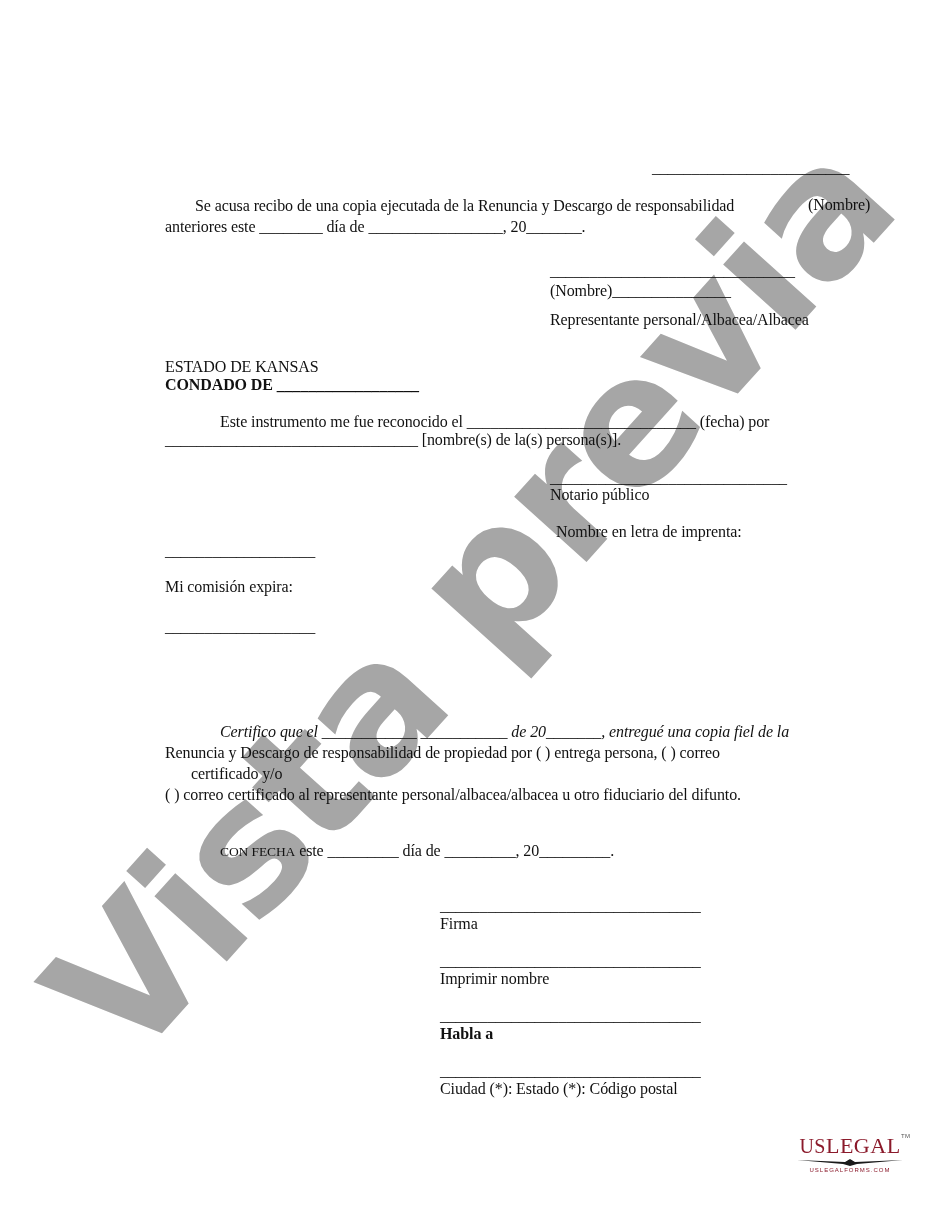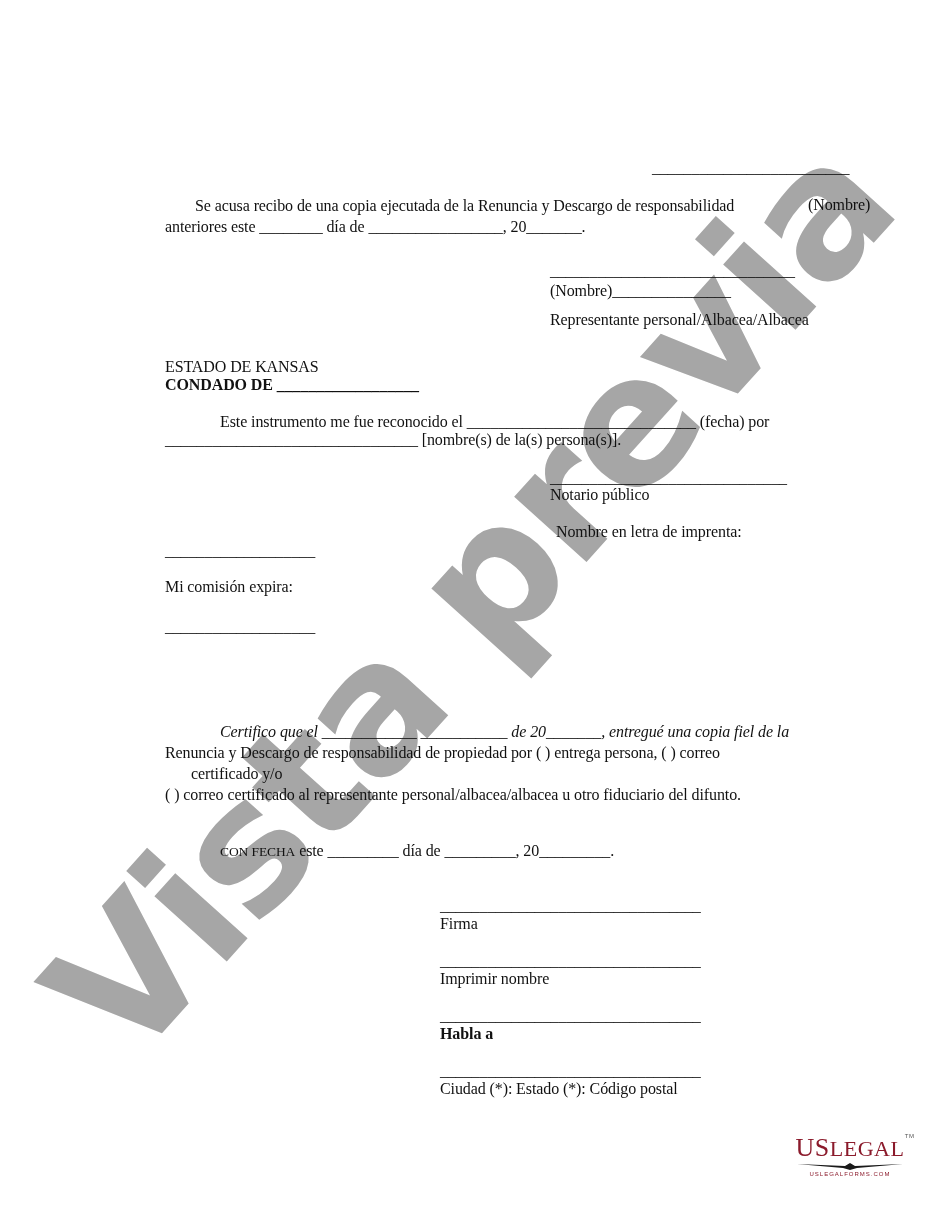--- a/index.html
+++ b/index.html
@@ -65,21 +65,21 @@
     }
     .logo-main {
       font-family: "Liberation Serif", "DejaVu Serif", serif;
       font-size: 22px;
       color: #8b1a2b;
       letter-spacing: 0.5px;
       line-height: 1;
       position: relative;
       display: inline-block;
     }
-    .logo-main .big { font-size: 26px; }
+    .logo-main .big { font-size: 20px; }
     .logo-tm {
       position: absolute;
       right: -10px;
       top: -2px;
       font-family: "Liberation Sans", sans-serif;
       font-size: 6px;
       color: #555;
     }
     .logo-wings {
       display: block;

